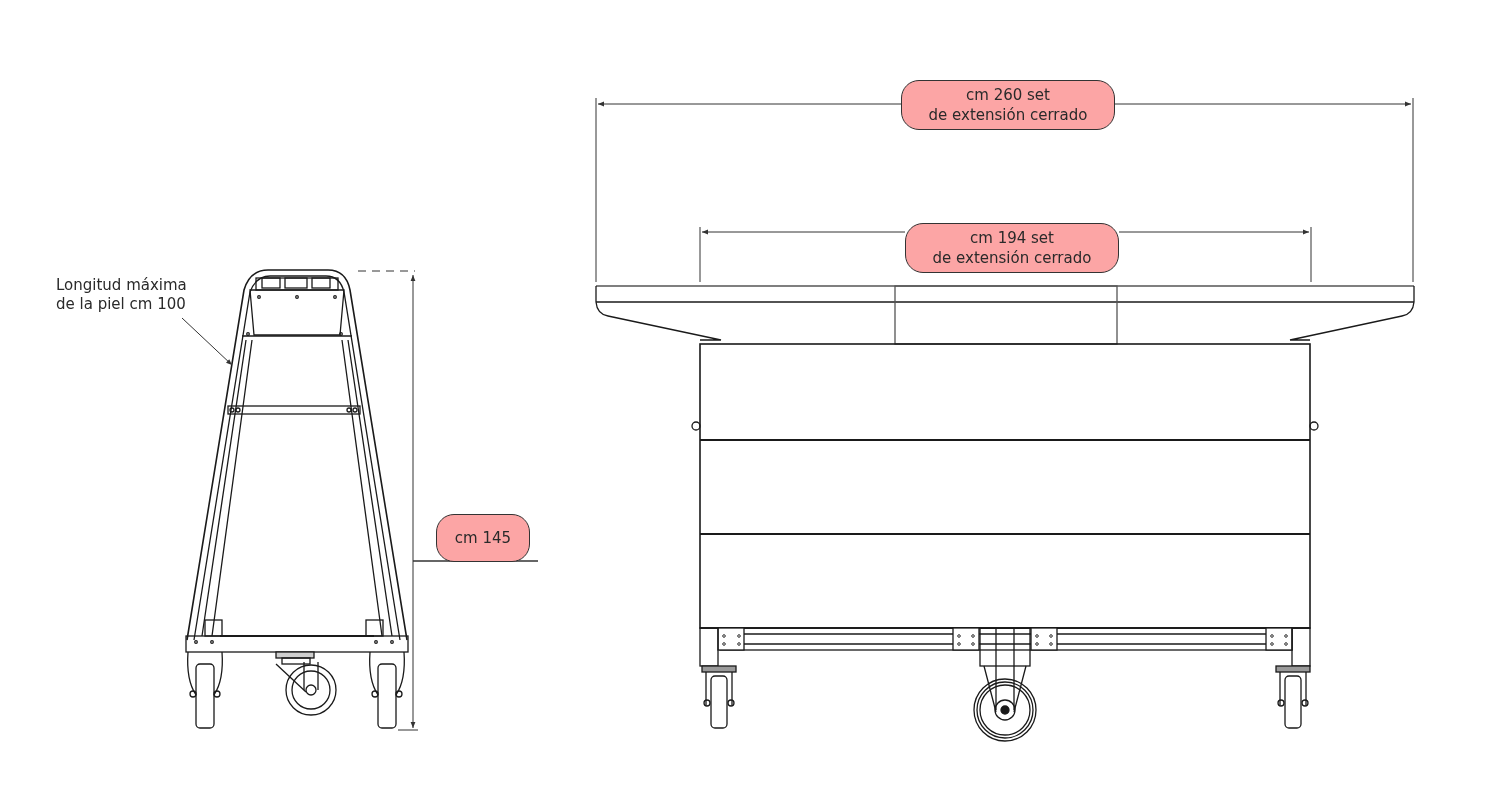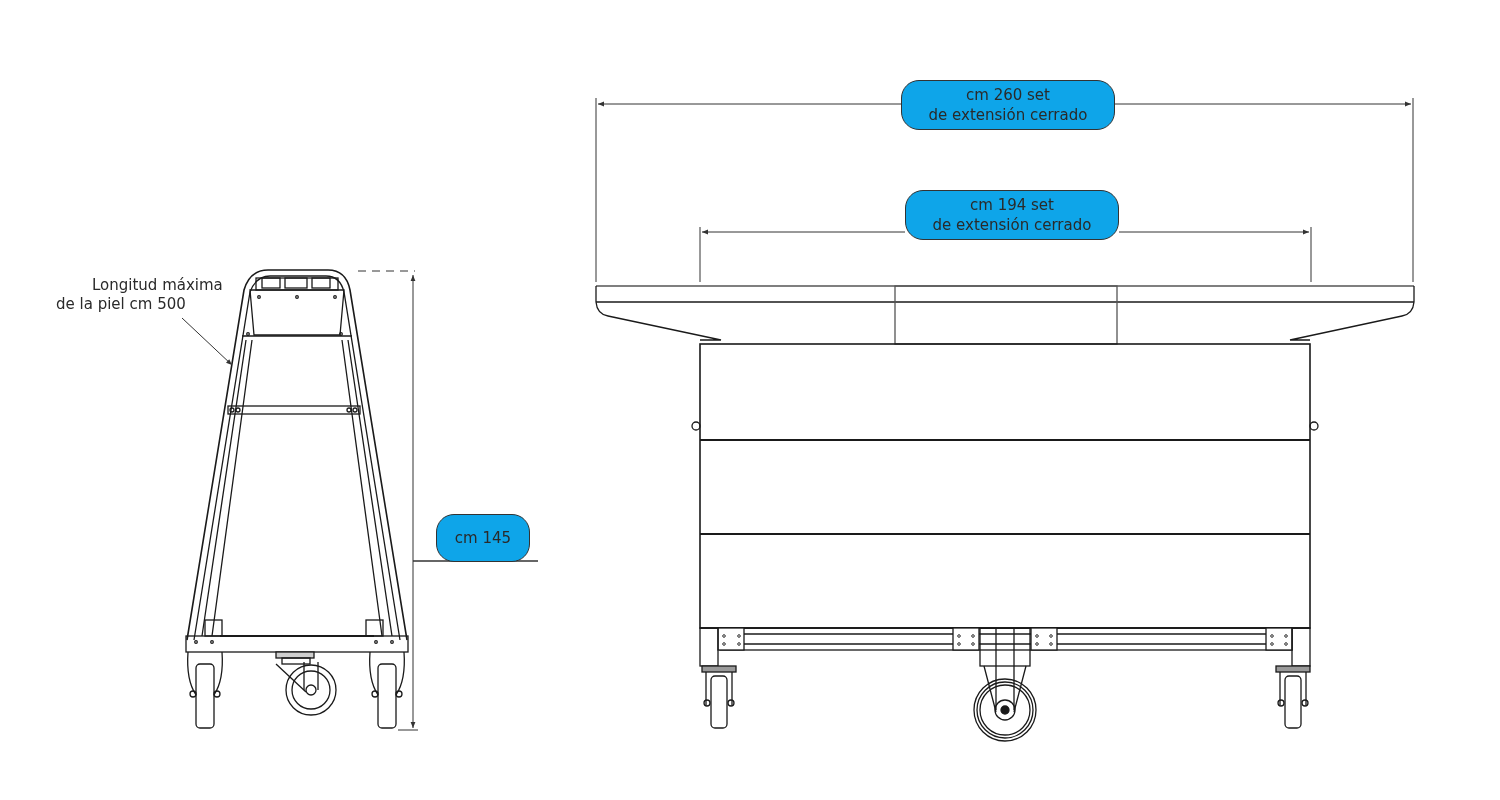--- a/index.html
+++ b/index.html
@@ -1,19 +1,19 @@
 <!DOCTYPE html>
 <html><head>
   <meta charset="utf-8">
   <style>
     html, body { margin: 0; padding: 0; background: #ffffff; }
     body { width: 1500px; height: 800px; position: relative; overflow: hidden; font-family: "DejaVu Sans", sans-serif; }
     svg { position: absolute; left: 0; top: 0; }
     .lbl { position: absolute; color: #2a2a2a; font-family: "DejaVu Sans", sans-serif; font-size: 15px; line-height: 19px; text-align: center; white-space: nowrap; }
-    .pill { position: absolute; border: 1.2px solid #333; border-radius: 18px; background: #0ea5e9; box-sizing: border-box; display: flex; flex-direction: column; align-items: center; justify-content: center; }
+    .pill { position: absolute; border: 1.2px solid #333; border-radius: 18px; background: #fca5a5; box-sizing: border-box; display: flex; flex-direction: column; align-items: center; justify-content: center; }
     .pill span { display: block; font-size: 15px; line-height: 20px; color: #2a2a2a; }
     .note { text-align: left; }
   </style>
 </head>
 <body>
 
 <svg width="1500" height="800" viewBox="0 0 1500 800">
   <defs>
     <marker id="arr" viewBox="0 0 10 10" refX="10" refY="5" markerWidth="10" markerHeight="6" orient="auto-start-reverse">
       <path d="M0,1 L10,5 L0,9 z" fill="#333"></path>
@@ -167,29 +167,29 @@
   </g>
   <g stroke="#333" stroke-width="1" fill="none">
     <line x1="700" y1="227" x2="700" y2="282"></line>
     <line x1="1311" y1="227" x2="1311" y2="282"></line>
     <line x1="702" y1="232" x2="905" y2="232" marker-start="url(#arr)"></line>
     <line x1="1119" y1="232" x2="1309" y2="232" marker-end="url(#arr)"></line>
   </g>
 </svg>
 
 <div class="lbl note" style="left:56px; top:276px;">
-  <span style="display:block;margin-left:36px;">Longitud máxima</span>
-  <span style="display:block;">de la piel cm 500</span>
+  <span style="display:block;">Longitud máxima</span>
+  <span style="display:block;">de la piel cm 100</span>
 </div>
 
 <div class="pill" style="left:436px; top:514px; width:94px; height:48px;">
   <span>cm 145</span>
 </div>
 
 <div class="pill" style="left:901px; top:80px; width:214px; height:50px;">
   <span>cm 260 set</span>
   <span>de extensión cerrado</span>
 </div>
 
-<div class="pill" style="left:905px; top:190px; width:214px; height:50px;">
+<div class="pill" style="left:905px; top:223px; width:214px; height:50px;">
   <span>cm 194 set</span>
   <span>de extensión cerrado</span>
 </div>
 
 </body></html>

